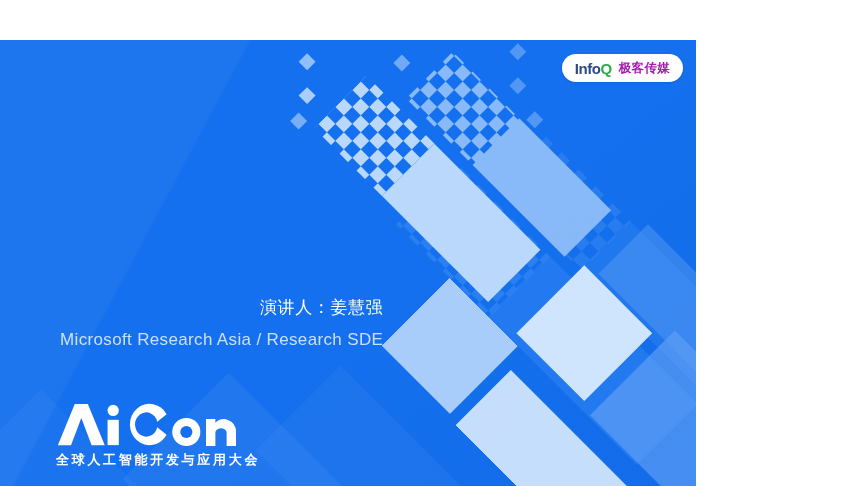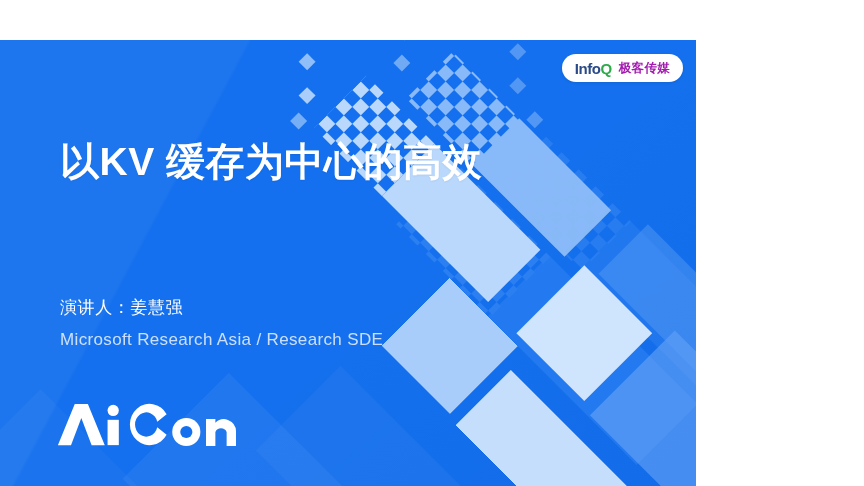--- a/index.html
+++ b/index.html
@@ -81,21 +81,21 @@
     color:#ffffff;
     font-size:39px;
     font-weight:bold;
     line-height:1.33;
     letter-spacing:0.5px;
     text-shadow:0 1px 2px rgba(0,0,0,0.06);
   }
   #title .line { display:block; white-space:nowrap; }
 
   
-  #speaker-block { position:absolute; left:60px; top:255px; }
+  #speaker-block { position:absolute; left:60px; top:255px;text-align:right; }
   #speaker-name {
     color:#ffffff;
     font-size:17px;
     line-height:1.5;
     letter-spacing:0.6px;
     white-space:nowrap;
   }
   #speaker-affil {
     margin-top:7px;
     color:rgba(255,255,255,0.78);
@@ -201,21 +201,20 @@
       <rect x="354" y="156" width="12" height="12" fill="#8fbdf8"></rect>
     </g>
   </svg>
 
   <div id="infoq-pill">
     <span class="wordmark"><span class="info">Info</span><span class="q">Q</span></span>
     <span class="cn">极客传媒</span>
   </div>
 
   <h1 id="title">
-    <span class="line">以KV 缓存为中心的高效</span>
   </h1>
 
   <div id="speaker-block">
     <div id="speaker-name">演讲人：姜慧强</div>
     <div id="speaker-affil">Microsoft Research Asia / Research SDE</div>
   </div>
 
   <div id="aicon-logo">
     <svg id="aicon-wordmark" viewBox="0 0 196 48" aria-hidden="true">
 
@@ -224,15 +223,16 @@
       <circle cx="61" cy="9" r="6" fill="#ffffff"></circle>
       <rect x="55" y="19" width="12" height="27" fill="#ffffff"></rect>
 
       <path d="M118 13 A 21 22 0 1 0 118 35 L108 27 A 12 13 0 1 1 108 21 Z" fill="#ffffff"></path>
 
       <circle cx="139" cy="32" r="15" fill="#ffffff"></circle>
       <circle cx="139" cy="32" r="6.5" fill="#1470ee"></circle>
 
       <path d="M160 47 L160 18 L170 18 L170 22 A 13 13 0 0 1 192 31 L192 47 L182 47 L182 32 A 6.5 6.5 0 0 0 170 32 L170 47 Z" fill="#ffffff"></path>
     </svg>
+    <div id="aicon-tagline">全球人工智能开发与应用大会</div>
   </div>
 
 </div>
 
 </body></html>

